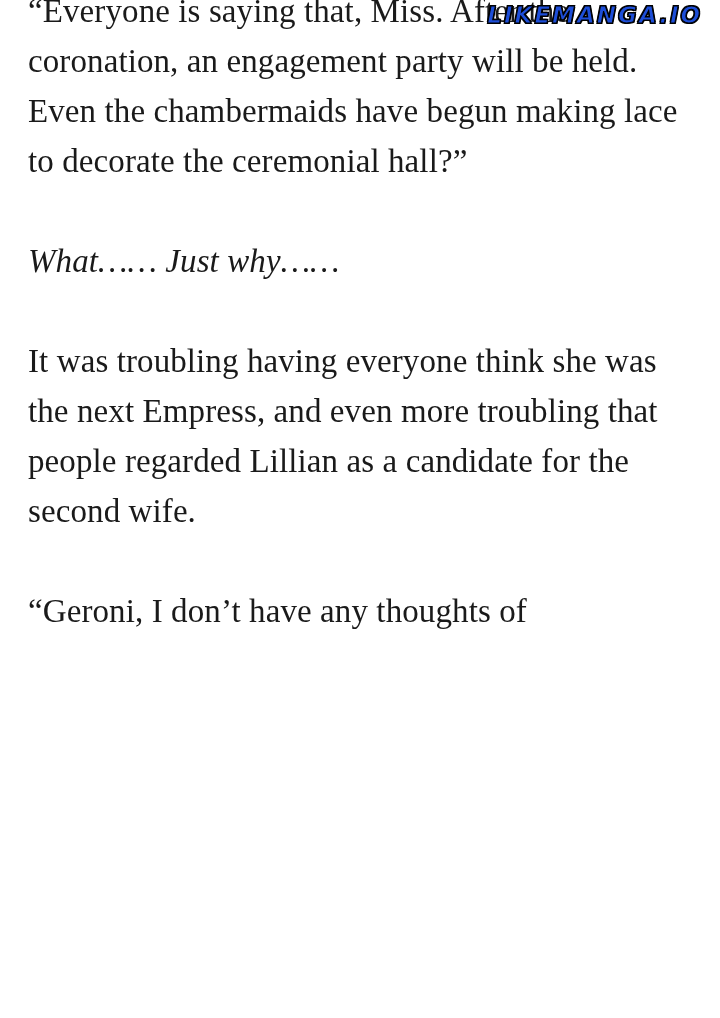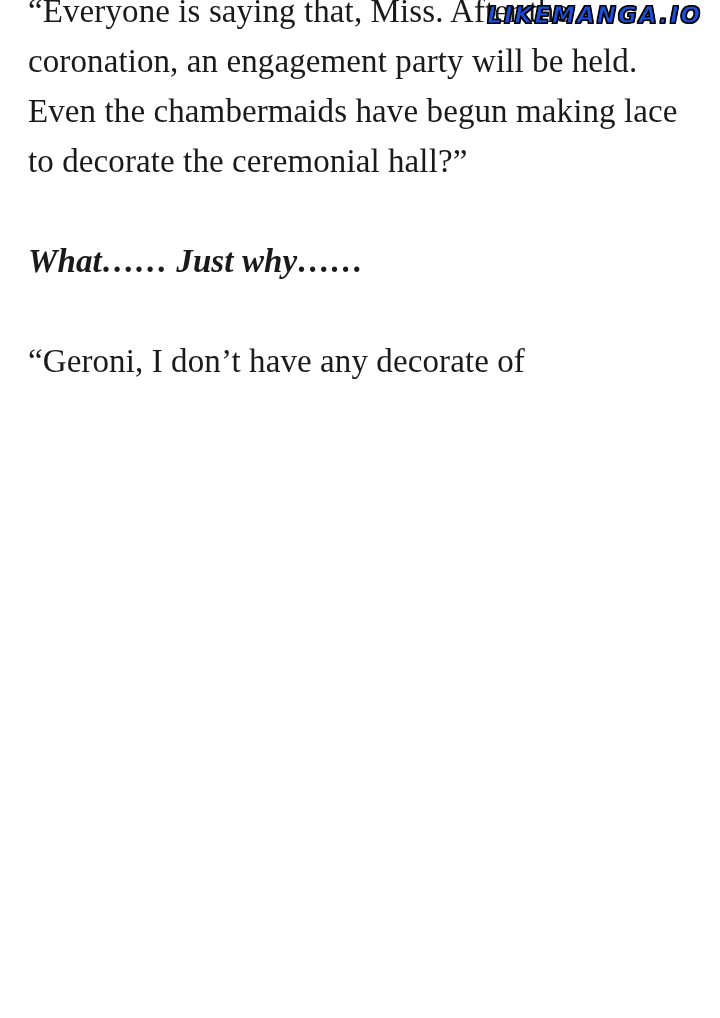--- a/index.html
+++ b/index.html
@@ -43,37 +43,37 @@
     white-space: nowrap;
   }
   .para {
     font-size: 33px;
     line-height: 50px;
     margin: 0;
     letter-spacing: 0.1px;
   }
   .para.italic {
     font-style: italic;
-    font-weight: bold;
   }
   .gap-1 { margin-top: 50px; }
   .clip-top {
     
     margin-top: -14px;
   }
 </style>
 </head>
 <body>
 
 <div class="page">
 
   <div class="watermark">LIKEMANGA.IO</div>
 
   <p class="para clip-top">“Everyone is saying that, Miss. After the coronation, an engagement party will be held. Even the chambermaids have begun making lace to decorate the ceremonial hall?”</p>
 
   <p class="para italic gap-1">What…… Just why……</p>
 
 
 
+  <p class="para gap-1">It was troubling having everyone think she was the next Empress, and even more troubling that people regarded Lillian as a candidate for the second wife.</p>
 
-  <p class="para gap-1">“Geroni, I don’t have any decorate of</p>
+  <p class="para gap-1">“Geroni, I don’t have any thoughts of</p>
 
 </div>
 
 </body></html>

